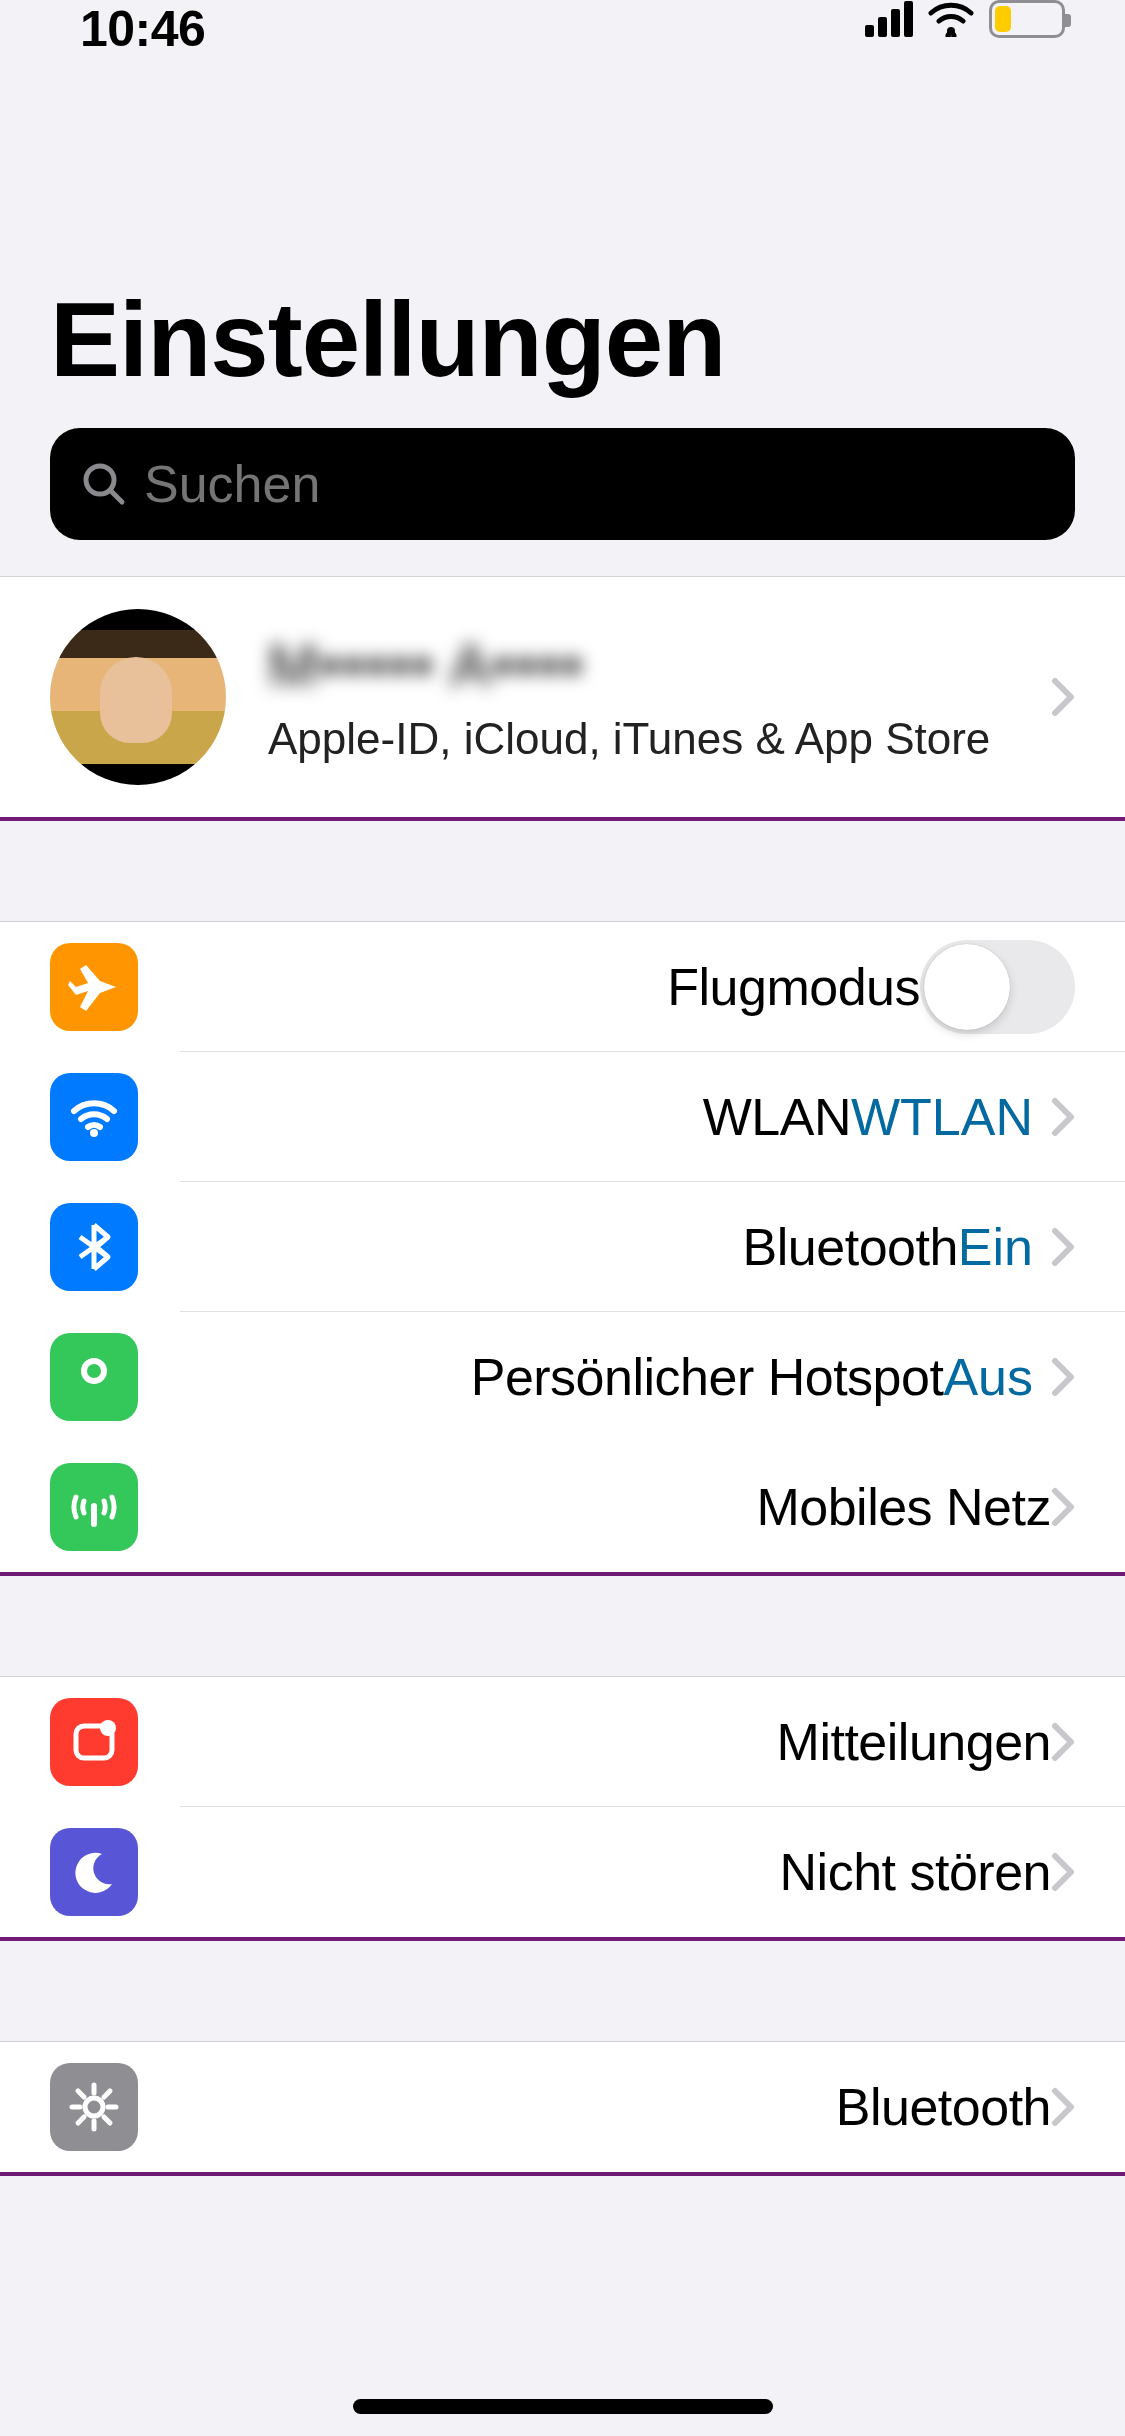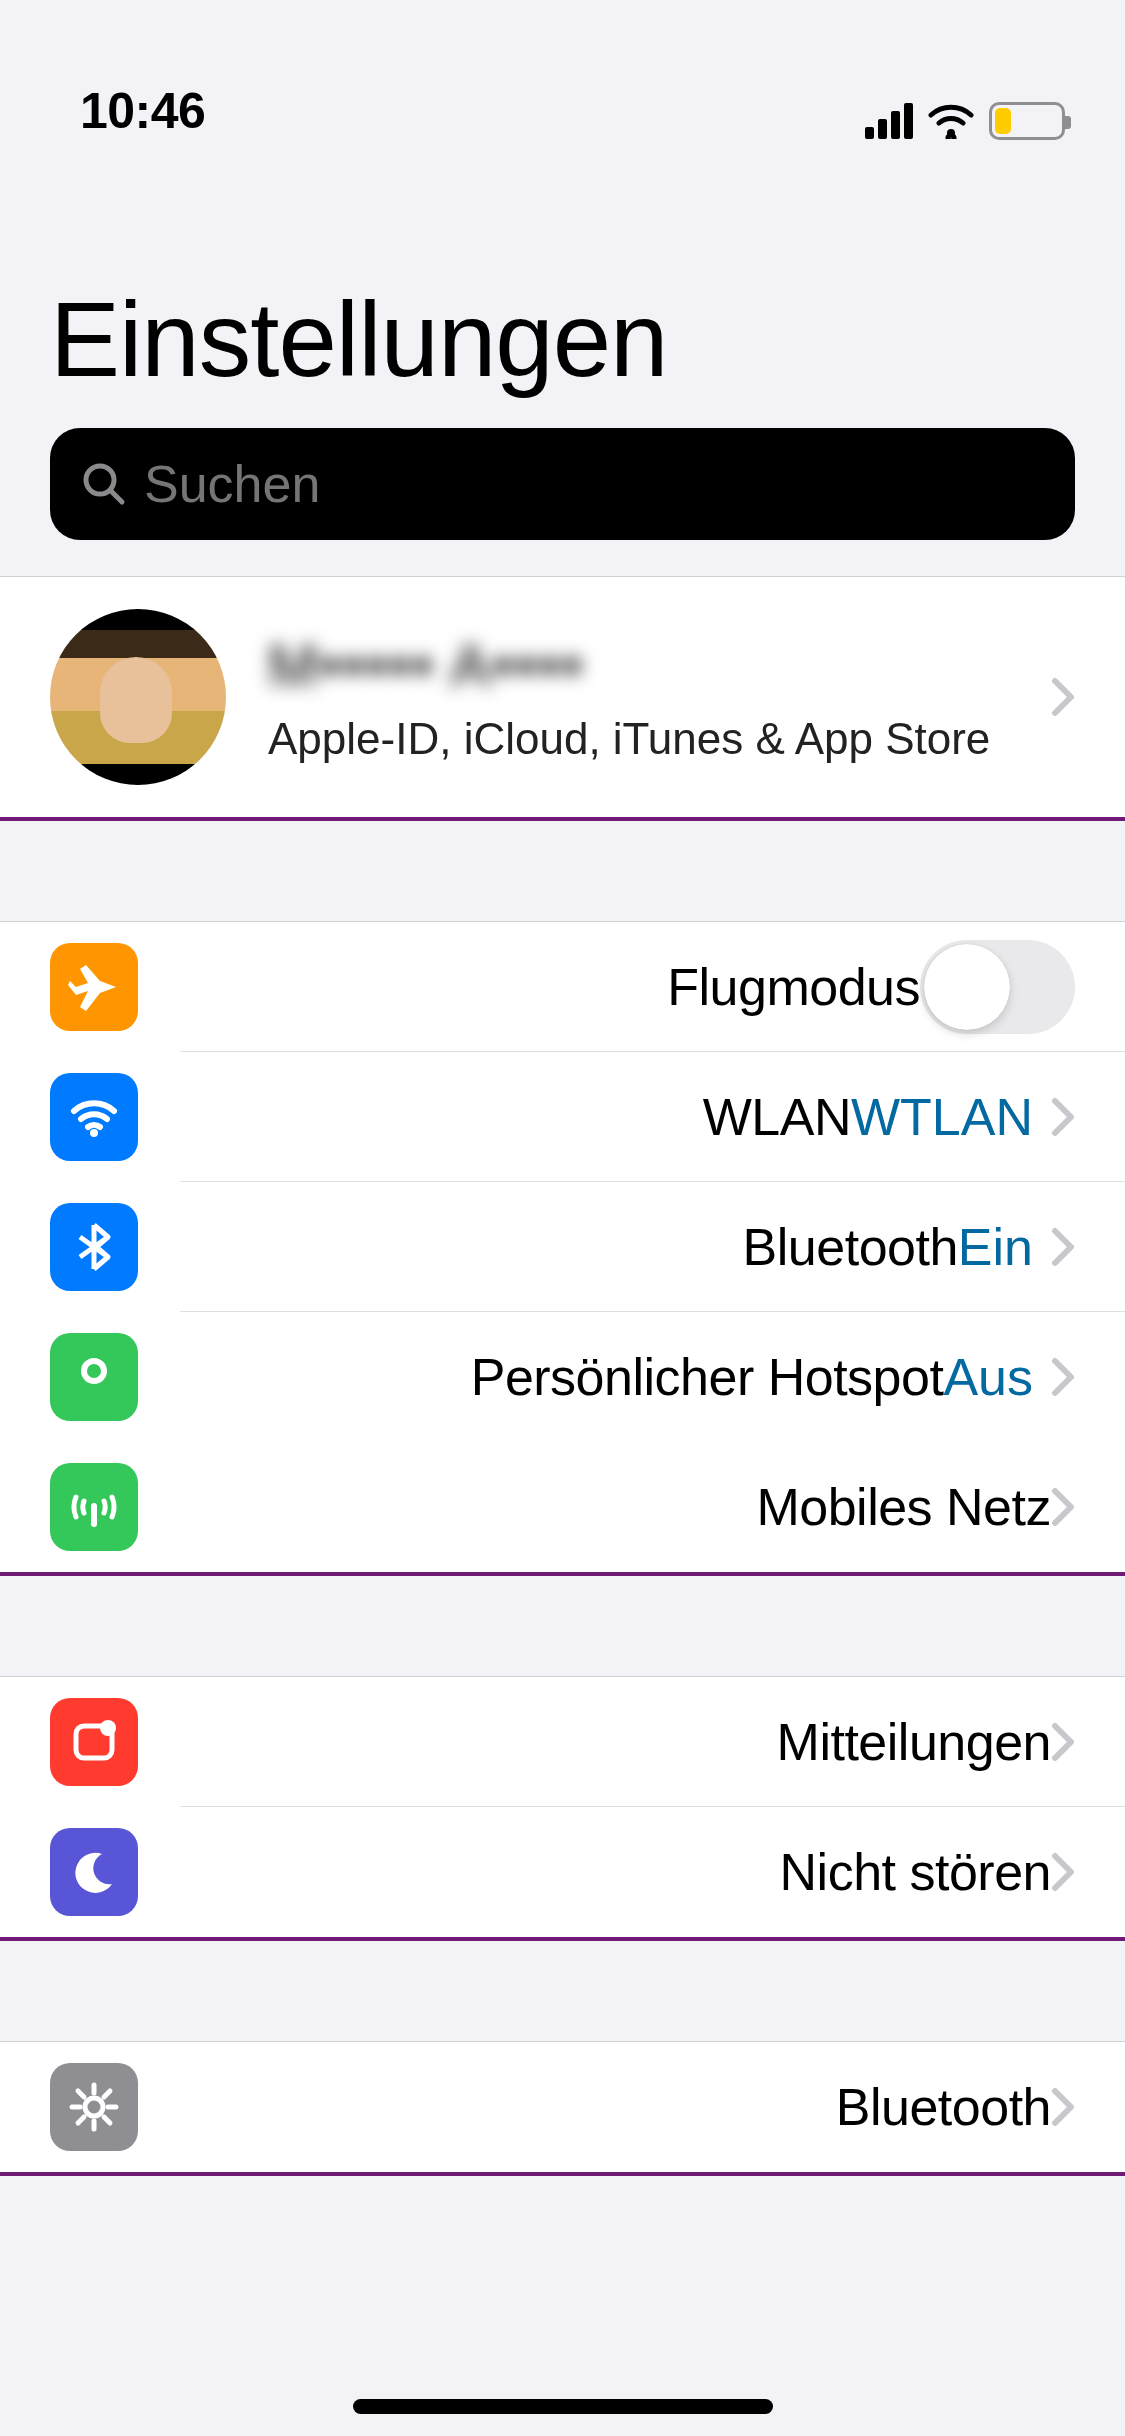--- a/index.html
+++ b/index.html
@@ -7,21 +7,21 @@
   width: 1125px;
   height: 2436px;
   background: #f2f2f7;
   font-family: -apple-system, "SF Pro Text", "Helvetica Neue", Arial, sans-serif;
   overflow: hidden;
   position: relative;
 }
 .status-bar {
   height: 140px;
   display: flex;
-  align-items: flex-end;
+  align-items: flex-start;
   justify-content: space-between;
   padding: 0 60px 0 80px;
 }
 .status-time {
   font-size: 50px;
   font-weight: 600;
   letter-spacing: -0.5px;
 }
 .status-right {
   display: flex;
@@ -35,21 +35,21 @@
 .wifi-icon { width: 48px; height: 36px; }
 .battery { width: 76px; height: 38px; border: 3px solid #8e8e93; border-radius: 10px; position: relative; }
 .battery::after { content:""; position:absolute; right:-9px; top:11px; width:6px; height:13px; background:#8e8e93; border-radius:0 3px 3px 0; }
 .battery-fill { position:absolute; left:3px; top:3px; bottom:3px; width:16px; background:#ffcc00; border-radius:5px; }
 
 .header {
   padding: 140px 50px 0 50px;
 }
 .page-title {
   font-size: 105px;
-  font-weight: 400;
+  font-weight: 700;
   letter-spacing: -1px;
   color: #000;
 }
 .search-box {
   margin: 28px 50px 36px 50px;
   height: 112px;
   background: #000000;
   border-radius: 30px;
   display: flex;
   align-items: center;

